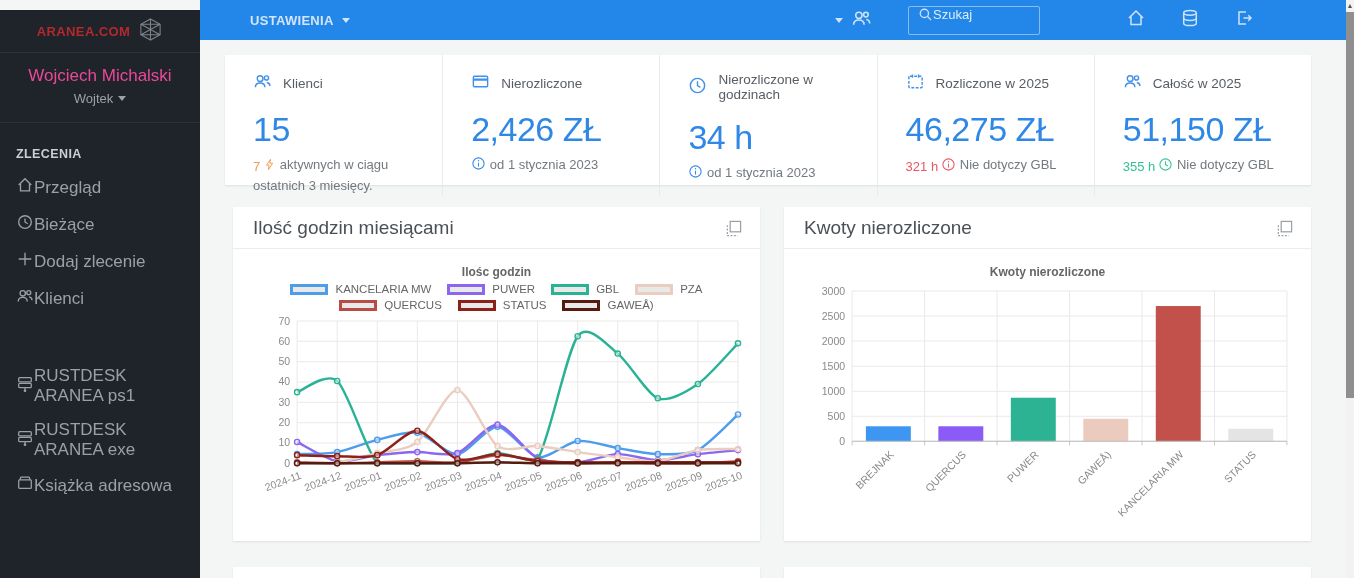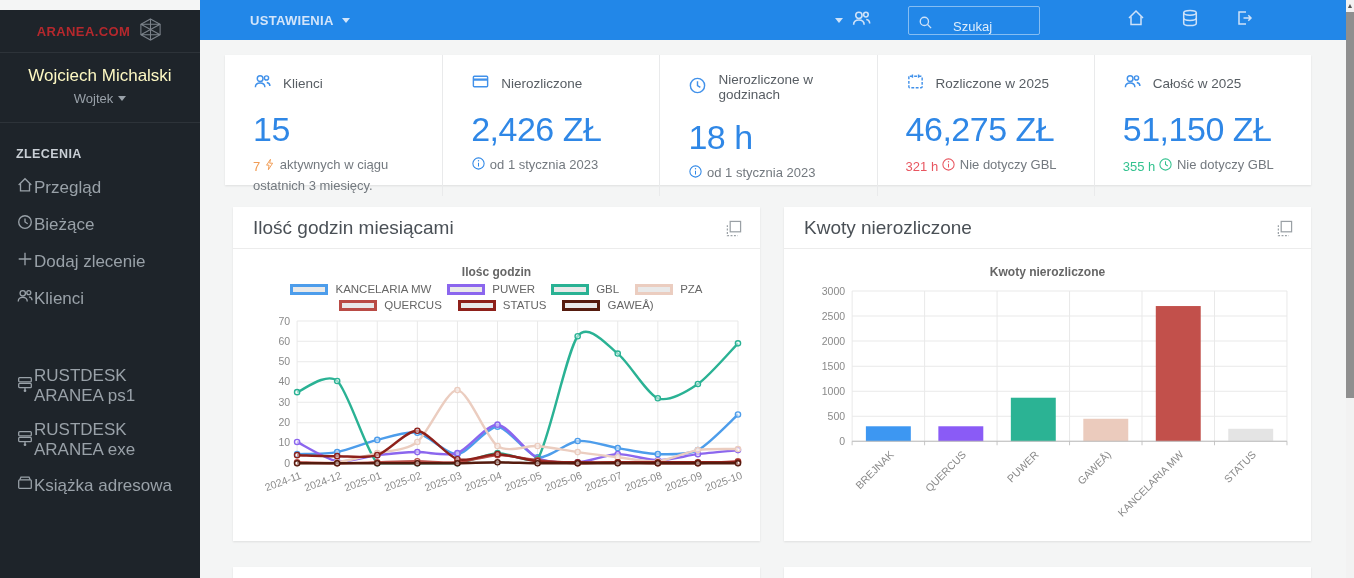--- a/index.html
+++ b/index.html
@@ -5,35 +5,35 @@
   * { margin:0; padding:0; box-sizing:border-box; }
   html,body { width:1354px; height:578px; overflow:hidden; font-family:"Liberation Sans", sans-serif; background:#f4f5f5; }
 
   
   .sidebar { position:fixed; left:0; top:10px; width:200px; height:578px; background:#1e242a; z-index:5; }
   .logo-area { height:43px; display:flex; align-items:center; justify-content:center; gap:8px;
                border-bottom:1px solid rgba(255,255,255,.07); }
   .logo-text { color:#b5282d; font-weight:bold; font-size:13px; letter-spacing:.4px; }
   .logo-hex { color:#7b828a; }
   .user-area { padding:13px 6px 15px; text-align:center; border-bottom:1px solid rgba(255,255,255,.07); }
-  .user-name { color:#fef9c3; font-size:17px; font-weight:500; }
+  .user-name { color:#ec4899; font-size:17px; font-weight:500; }
   .user-alias { margin-top:5px; color:#99a1a9; font-size:13px; display:inline-flex; align-items:center; gap:5px; cursor:pointer; }
   .section-label { margin:24px 16px 8px; color:#c9cfd5; font-size:12.5px; font-weight:bold; letter-spacing:.4px; }
   .nav-item { display:flex; align-items:center; padding:7px 16px; color:#99a1a8; font-size:17px; cursor:pointer; }
   .nav-item svg { flex:0 0 auto; }
   .nav-tools { margin-top:42px; }
   .caret { display:inline-block; width:0; height:0; border-left:4px solid transparent; border-right:4px solid transparent; border-top:5px solid currentColor; }
 
   
   .topbar { position:fixed; left:200px; top:0; width:1146px; height:40px; background:#2287e8; display:flex; align-items:center; z-index:4; }
   .topbar-menu { margin-left:50px; display:flex; align-items:center; gap:8px; color:#d3e5fa; font-size:13px; font-weight:bold; letter-spacing:.3px; cursor:pointer; }
   .topbar-right { margin-left:auto; display:flex; align-items:center; color:#cfe2f8; }
   .tb-user { display:flex; align-items:center; gap:8px; cursor:pointer; }
   .tb-search { margin-left:36px; width:132px; height:29px; border:1px solid rgba(255,255,255,.45); border-radius:2px;
-               display:flex; align-items:flex-end; padding:0 9px; gap:20px; }
+               display:flex; align-items:flex-start; padding:0 9px; gap:0; }
   .tb-search input { border:none; outline:none; background:transparent; color:#ffffff; font-size:13px; width:85px; font-family:"Liberation Sans",sans-serif; }
   .tb-search input::placeholder { color:rgba(255,255,255,.85); }
   .tb-icon { cursor:pointer; }
   .tb-home { margin-left:86px; } .tb-db { margin-left:34px; } .tb-logout { margin-left:34px; margin-right:92px; }
 
   
   .main { position:absolute; left:200px; top:40px; width:1146px; height:538px; padding:15px 35px 0 25px; }
 
   .stats-panel { background:#fff; box-shadow:0 1px 2px rgba(0,0,0,.09); display:grid; grid-template-columns:repeat(5,1fr); height:130px; }
   .stat { padding:17px 12px 0 28px; }
@@ -233,21 +233,21 @@
     </div>
 
     <div class="stat">
       <div class="stat-head">
         <span><svg width="19" height="19" viewBox="0 0 20 20" fill="none" stroke="currentColor" stroke-width="1.5">
               <circle cx="10" cy="10" r="7.5"></circle>
               <path d="M10 5.5 V10 L13 12"></path>
             </svg></span>
         <span>Nierozliczone w godzinach</span>
       </div>
-      <div class="stat-value">18 h</div>
+      <div class="stat-value">34 h</div>
       <span class="stat-note">
         <span class="inline" style="color:#2f87e6">
             <svg width="15" height="15" viewBox="0 0 20 20" fill="none" stroke="currentColor" stroke-width="1.4">
               <circle cx="10" cy="10" r="7.5"></circle>
               <path d="M10 9 V14"></path>
               <circle cx="10" cy="6.3" r="0.9" fill="currentColor" stroke="none"></circle>
             </svg>
           </span>
         <span>od 1 stycznia 2023</span>
       </span>

